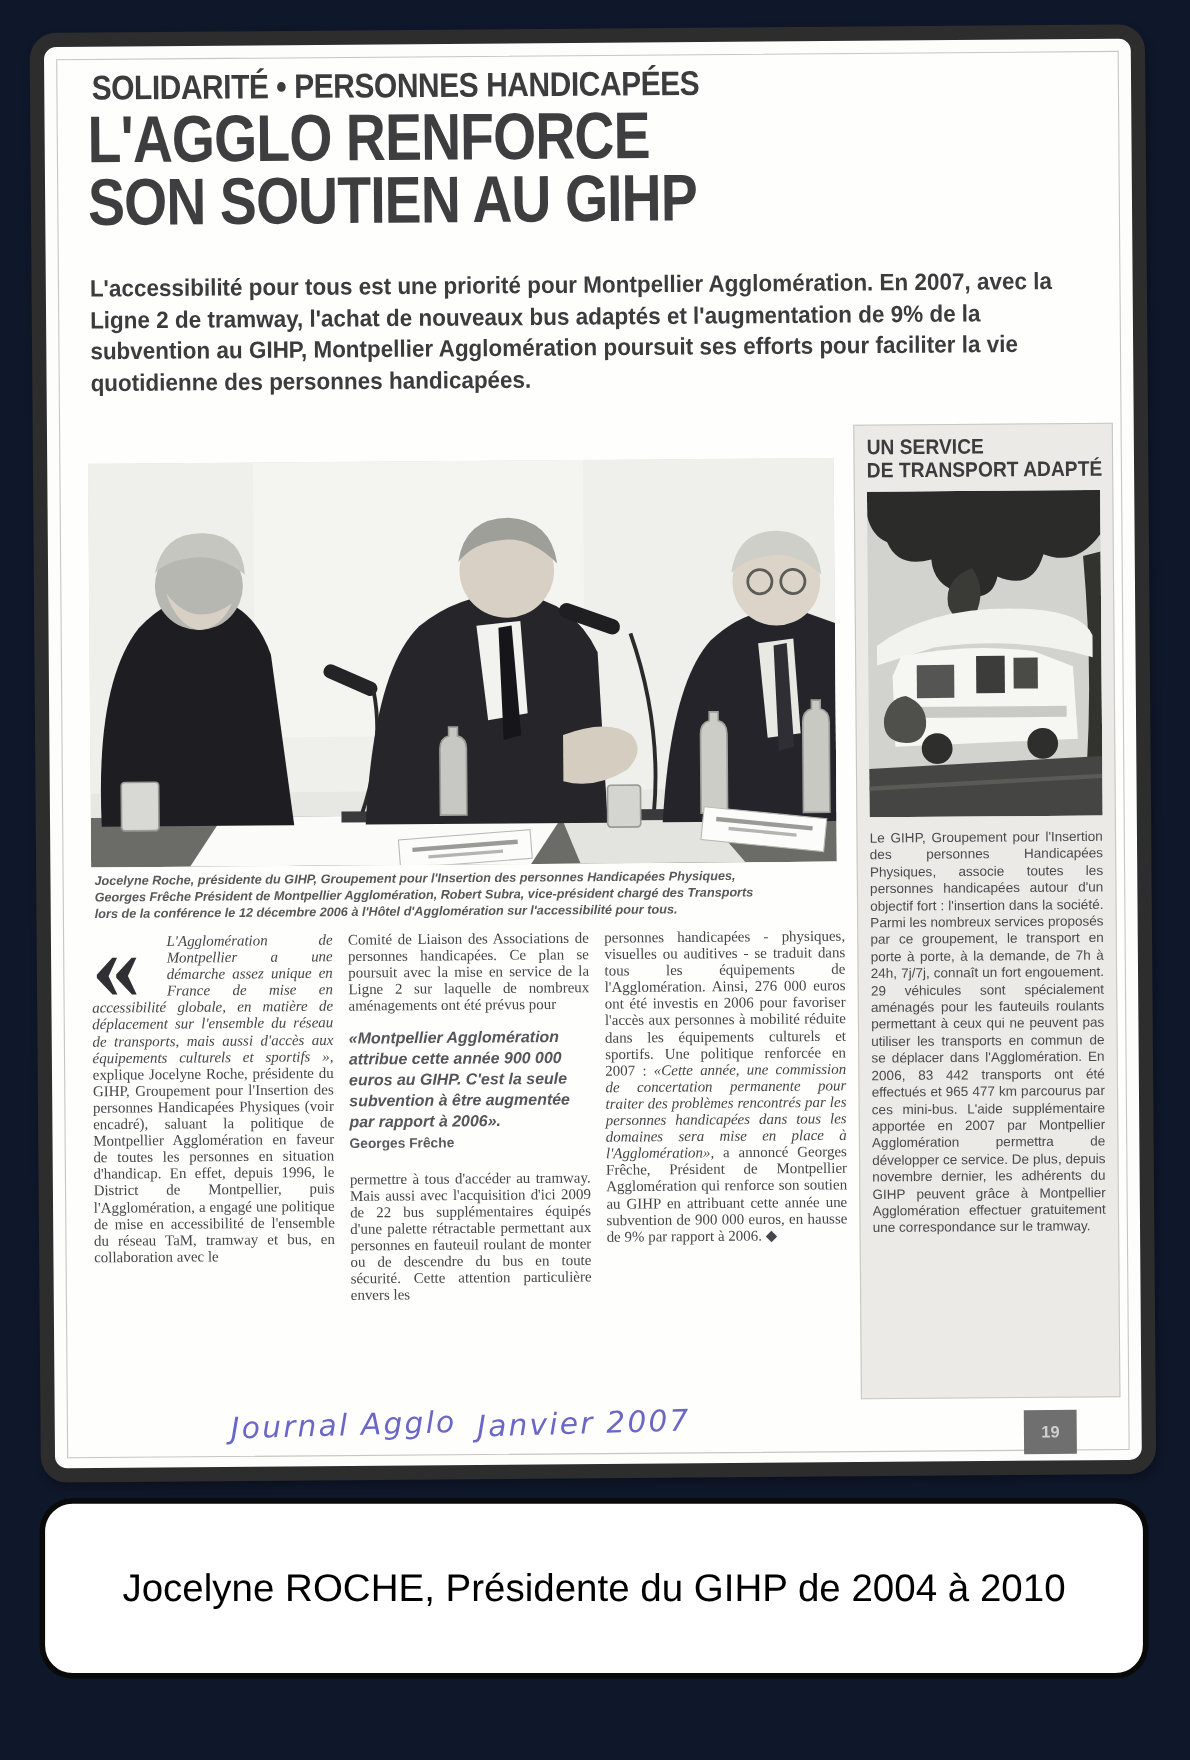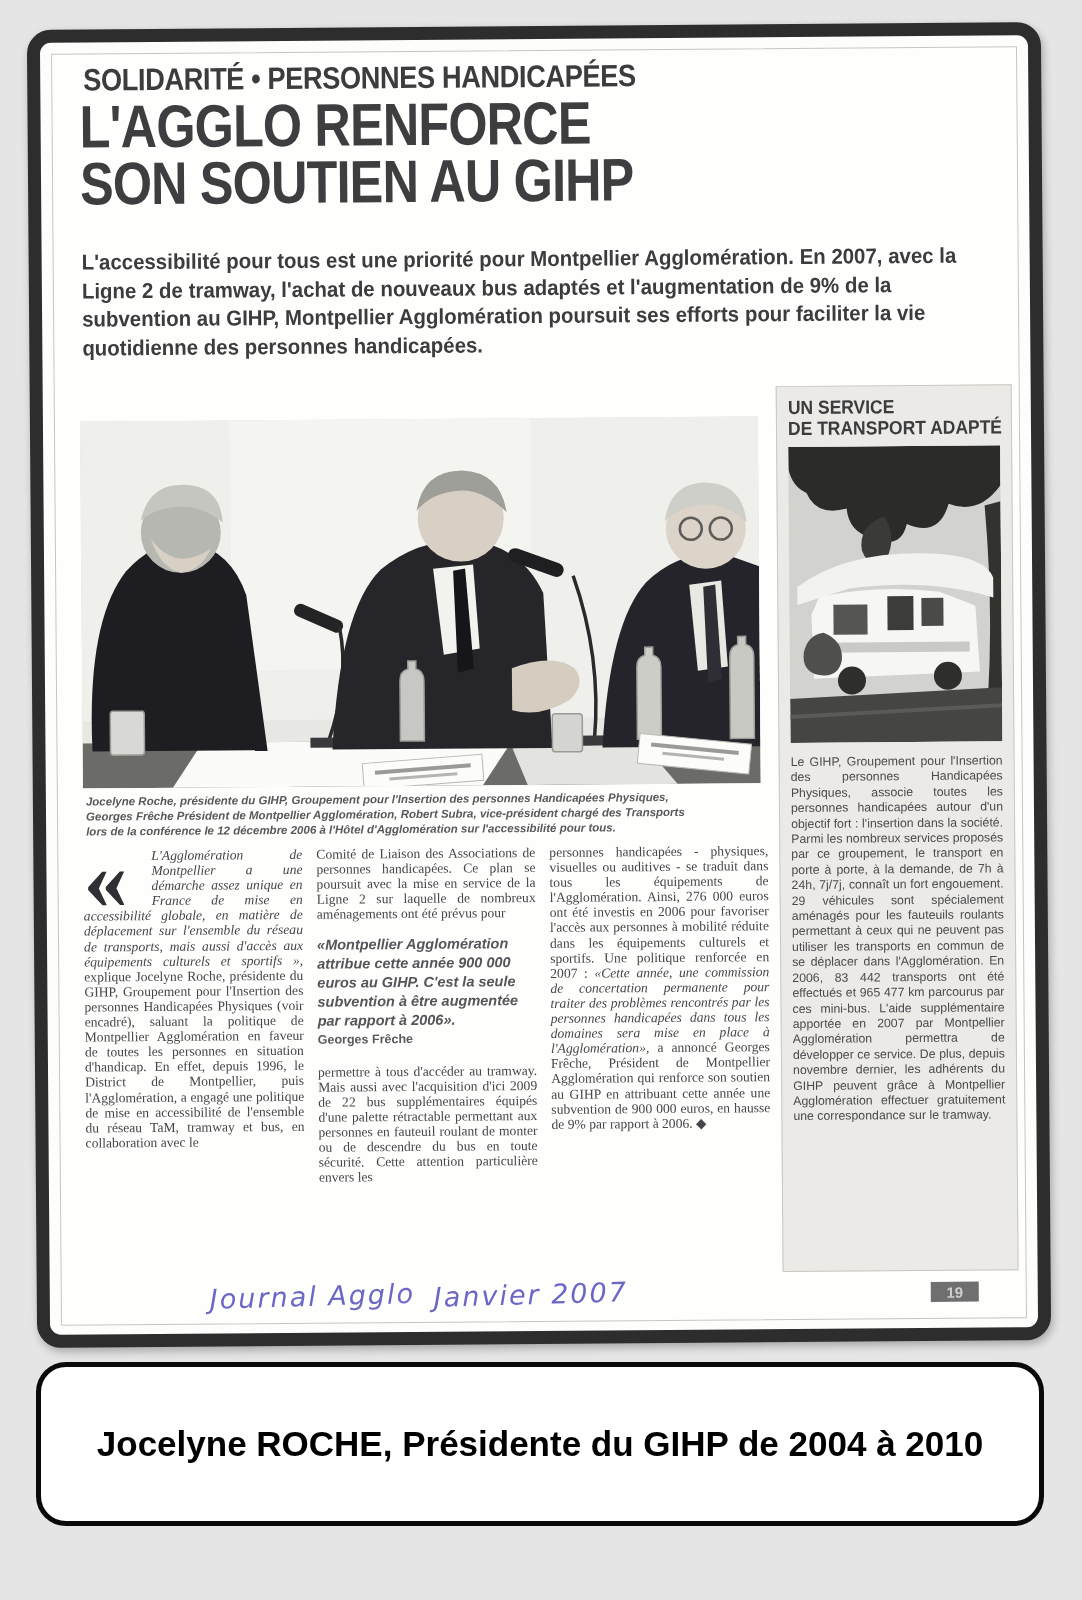--- a/index.html
+++ b/index.html
@@ -1,16 +1,16 @@
 <!DOCTYPE html>
 <html><head>
 <meta charset="utf-8">
 <style>
   html,body{margin:0;padding:0;background:#ffffff;}
-  #canvas{position:relative;width:1082px;height:1600px;background:#e5e5e5;overflow:hidden;
+  #canvas{position:relative;width:1082px;height:1600px;background:#0f172a;overflow:hidden;
           font-family:"Liberation Sans",sans-serif;}
 
   
   #frame{position:absolute;left:32px;top:26px;width:988px;height:1292px;
          border:13px solid #2d2d2d;border-radius:24px;background:#fdfdfc;
          transform:rotate(-0.45deg);transform-origin:50% 50%;
          box-shadow:2px 4px 8px rgba(0,0,0,0.28);}
   #page{position:absolute;left:11px;top:11px;width:964px;height:1270px;
         border:1px solid #c6c6c2;background:#fefefd;}
 
@@ -51,29 +51,29 @@
   .sb-title{color:#3c3c3e;font-weight:800;font-size:19px;line-height:21px;
             transform:scaleX(0.92);transform-origin:left top;white-space:nowrap;}
   .sb-photo{margin-top:8px;width:212px;height:296px;background:#d7d7d3;overflow:hidden;}
   .sb-body{margin-top:12px;color:#4a4a4e;font-size:12.3px;line-height:15.4px;text-align:justify;}
 
   
   .handwriting{position:absolute;top:1228px;color:#6a67c6;font-style:italic;
                font-family:"DejaVu Sans",sans-serif;font-size:27px;
                transform:rotate(-1.2deg);letter-spacing:2px;white-space:nowrap;}
   #hw1{left:148px;} #hw2{left:372px;}
-  .pagenum{position:absolute;left:869px;top:1234px;width:48px;height:20px;background:#6f6f6f;
+  .pagenum{position:absolute;left:869px;top:1234px;width:48px;height:40px;background:#6f6f6f;
            color:#cfcfcf;font-weight:bold;font-size:15px;display:flex;align-items:center;
            justify-content:center;}
 
   
   .caption-box{position:absolute;left:36px;top:1362px;width:998px;height:154px;
                border:5px solid #0a0a0a;border-radius:30px;background:#ffffff;
                display:flex;flex-direction:column;justify-content:center;align-items:center;
-               gap:1px;font-weight:bold;}
+               gap:1px;}
   .caption-box div{color:#000;font-size:35px;line-height:46px;white-space:nowrap;}
 </style>
 </head>
 <body>
 
 <div id="canvas">
 
   <div id="frame">
     <div id="page">
 

